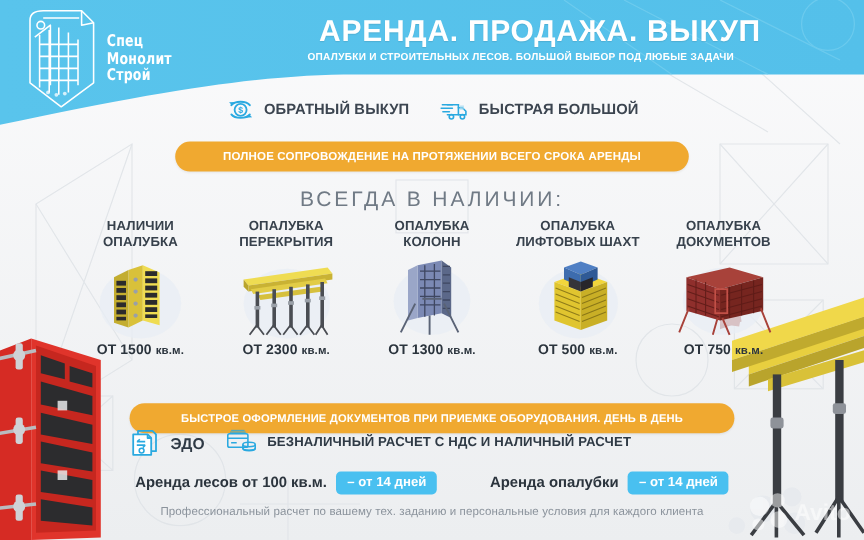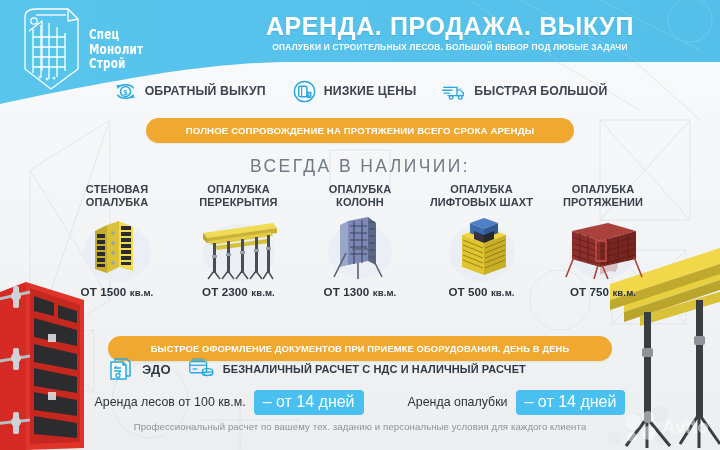--- a/index.html
+++ b/index.html
@@ -34,21 +34,21 @@
     font-family:"DejaVu Sans Condensed","Liberation Sans",sans-serif;
     transform: scaleX(.86); transform-origin: left center;
   }
   .hero-title {
     position:absolute; left:190px; top:12px; width:520px;
     text-align:center; color:#ffffff;
     font-size:25px; font-weight:700; letter-spacing:.6px;
     text-shadow:0 1px 1px rgba(0,0,0,.10);
   }
   .hero-sub {
-    position:absolute; left:190px; top:42px; width:520px;
+    position:absolute; left:174px; top:42px; width:520px;
     text-align:center; color:#ffffff;
     font-size:8.4px; font-weight:700; letter-spacing:.25px;
   }
 
   
   .benefits {
     position:absolute; left:0; top:75px; width:720px; height:32px;
     display:flex; align-items:center; justify-content:center; gap:26px;
   }
   .benefit { display:flex; align-items:center; gap:7px; }
@@ -103,24 +103,24 @@
   .pay-item { display:flex; align-items:center; gap:8px; }
   .pay-lbl { color:#2f3a45; font-size:13px; font-weight:700; letter-spacing:.1px; }
   .pay-lbl.sm { font-size:11px; }
 
   
   .terms {
     position:absolute; left:0; top:390px; width:720px; height:24px;
     display:flex; align-items:center; justify-content:center; gap:44px;
   }
   .term { display:flex; align-items:center; gap:8px; }
-  .term-lbl { color:#2b343d; font-size:12.4px; font-weight:400; }
+  .term-lbl { color:#2b343d; font-size:12.4px; font-weight:700; }
   .term-badge {
     background:#49c0f0; color:#ffffff; border-radius:4px;
-    font-size:16px; font-weight:400; padding:3px 9px 4px; white-space:nowrap;
+    font-size:11px; font-weight:700; padding:3px 9px 4px; white-space:nowrap;
   }
 
   
   .footnote {
     position:absolute; left:0; top:421px; width:720px; text-align:center;
     color:#8b939c; font-size:9.6px; letter-spacing:.1px;
   }
 
   
   .side { position:absolute; top:0; height:450px; pointer-events:none; }
@@ -288,30 +288,20 @@
           <path d="M21 17 C18 21 8 21 5 17"></path>
         </g>
         <path d="M5.5 9 L3 6.5 L8.5 6.2 Z" fill="#2aa9e0"></path>
         <path d="M20.5 17 L23 19.5 L17.5 19.8 Z" fill="#2aa9e0"></path>
         <circle cx="13" cy="13" r="5.2" fill="none" stroke="#2aa9e0" stroke-width="1.6"></circle>
         <text x="13" y="16.2" font-size="7.5" font-weight="700" fill="#2aa9e0" text-anchor="middle" font-family="Liberation Sans, sans-serif">$</text>
       </svg>
       <span class="bl">ОБРАТНЫЙ ВЫКУП</span>
     </div>
 
-    <div class="benefit">
-      <svg class="bi" viewBox="0 0 26 26">
-        <circle cx="13" cy="13" r="10.5" fill="none" stroke="#2aa9e0" stroke-width="1.5"></circle>
-        <rect x="7" y="7.5" width="8.5" height="11" rx="1.4" fill="none" stroke="#2aa9e0" stroke-width="1.5"></rect>
-        <path d="M10 7.5 L10 18.5" stroke="#2aa9e0" stroke-width="1.2"></path>
-        <path d="M16 14 L19.5 14 L19.5 19 L16 19 Z" fill="none" stroke="#2aa9e0" stroke-width="1.4"></path>
-        <text x="17.8" y="18.4" font-size="5" font-weight="700" fill="#2aa9e0" text-anchor="middle" font-family="Liberation Sans, sans-serif">₽</text>
-      </svg>
-      <span class="bl">НИЗКИЕ ЦЕНЫ</span>
-    </div>
 
     <div class="benefit">
       <svg class="bi" viewBox="0 0 30 26">
         <g fill="none" stroke="#2aa9e0" stroke-width="1.6" stroke-linecap="round">
           <path d="M7 8 H18 V18 H7"></path>
           <path d="M18 11 H22 L25.5 14.5 V18 H18"></path>
           <path d="M2 8 H12 M0.5 11.5 H12 M2.5 15 H9"></path>
           <circle cx="11" cy="20" r="2.2"></circle>
             <circle cx="22" cy="20" r="2.2"></circle>
         </g>
@@ -322,21 +312,21 @@
   </div>
 
   <div class="pill" id="pill-support">ПОЛНОЕ СОПРОВОЖДЕНИЕ НА ПРОТЯЖЕНИИ ВСЕГО СРОКА АРЕНДЫ</div>
 
   <div class="stock-title">ВСЕГДА В НАЛИЧИИ:</div>
 
   <div class="products">
 
     <div class="product">
       <div class="p-name">
-        <div>СТЕНОВАЯ</div>
+        <div>НАЛИЧИИ</div>
           <div>ОПАЛУБКА</div>
       </div>
       <div class="p-img">
         <svg width="100" height="70" viewBox="0 0 100 70">
           <ellipse cx="50" cy="40" rx="34" ry="29" fill="#e8eef4" opacity=".75"></ellipse>
           <g>
             <path d="M40 12 L52 8 L52 54 L40 60 Z" fill="#d9c13a"></path>
             <path d="M52 8 L66 14 L66 58 L52 54 Z" fill="#efdc52"></path>
             <path d="M28 18 L40 12 L40 60 L28 56 Z" fill="#c3ad30"></path>
             <g fill="#2b2b2c">
@@ -463,21 +453,21 @@
         </svg>
       </div>
       <div class="p-price">
         <span>ОТ 500</span> <span class="u">кв.м.</span>
       </div>
     </div>
 
     <div class="product">
       <div class="p-name">
         <div>ОПАЛУБКА</div>
-          <div>ПРОТЯЖЕНИИ</div>
+          <div>ДОКУМЕНТОВ</div>
       </div>
       <div class="p-img">
         <svg width="106" height="70" viewBox="0 0 106 70">
           <ellipse cx="53" cy="38" rx="34" ry="28" fill="#e8eef4" opacity=".75"></ellipse>
           <g>
             <path d="M22 18 L58 10 L86 18 L50 28 Z" fill="#a8423a"></path>
             <path d="M22 18 L50 28 L50 54 L22 46 Z" fill="#8f2f2c"></path>
             <path d="M86 18 L50 28 L50 54 L86 46 Z" fill="#76251f"></path>
             <g stroke="#5c1b17" stroke-width="0.9" opacity=".85">
               <path d="M23 24 L49 33 M23 30 L49 39 M23 36 L49 45 M23 42 L49 51"></path>

